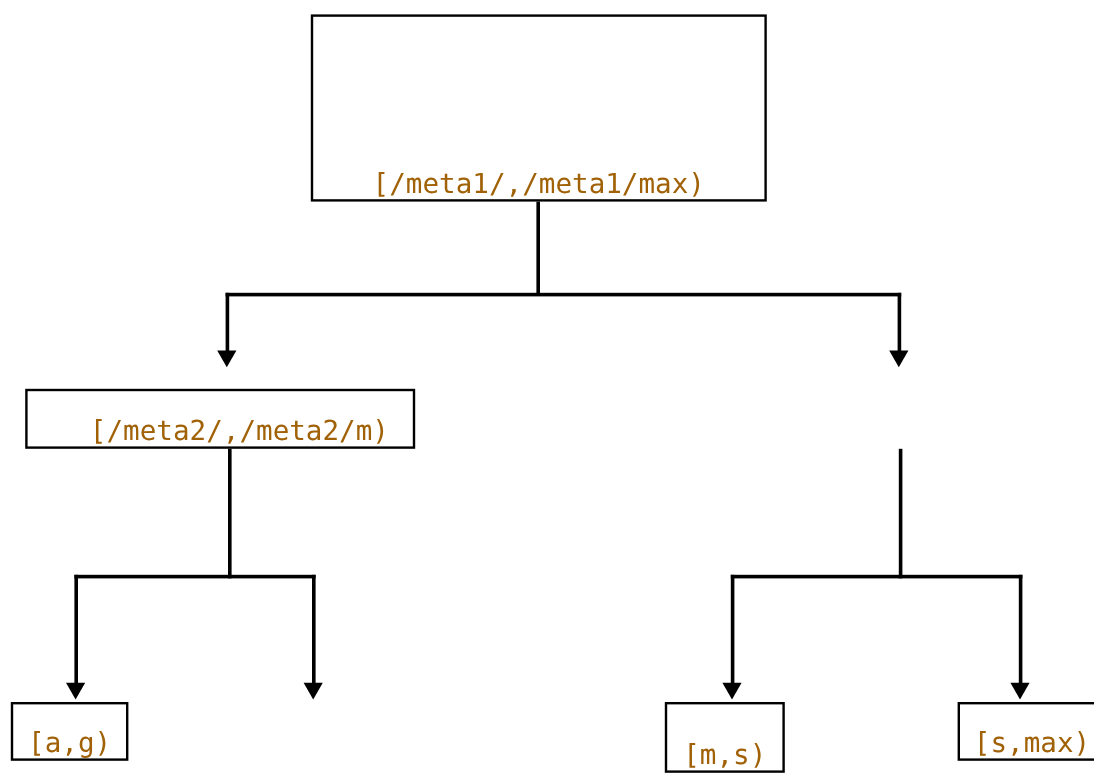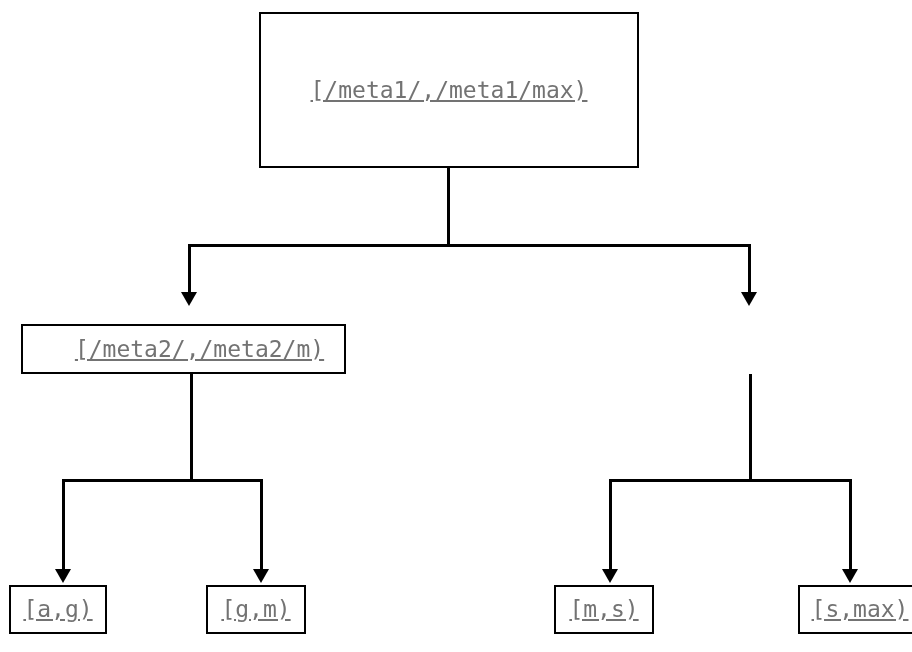--- a/index.html
+++ b/index.html
@@ -14,26 +14,25 @@
     background: #ffffff;
     overflow: hidden;
     font-family: "DejaVu Sans Mono", "Liberation Mono", monospace;
   }
   .node {
     position: absolute;
     box-sizing: border-box;
     border: 2px solid #000000;
     background: #ffffff;
     display: flex;
-    align-items: center;
+    align-items: flex-end;
     justify-content: center;
-    color: #737373;
+    color: #a16207;
     line-height: 1;
     white-space: pre;
-    text-decoration: underline;
   }
   .node-root {
     font-size: 23px;
   }
   .node-mid {
     font-size: 23px;
     padding-left: 32px;
   }
   .node-leaf {
     font-size: 23px;
@@ -89,25 +88,22 @@
   <div class="edge-line edge-h" style="left:609px; top:479px; width:243px;"></div>
   <div class="edge-line edge-v" style="left:609px; top:479px; height:92px;"></div>
   <div class="arrow-head" style="left:602px; top:569px;"></div>
   <div class="edge-line edge-v" style="left:849px; top:479px; height:92px;"></div>
   <div class="arrow-head" style="left:842px; top:569px;"></div>
 
   <div class="node node-leaf" style="left:9px; top:585px; width:98px; height:49px;">
     <span>[a,g)</span>
   </div>
 
-  <div class="node node-leaf" style="left:206px; top:585px; width:100px; height:49px;">
-    <span>[g,m)</span>
-  </div>
 
-  <div class="node node-leaf" style="left:554px; top:585px; width:100px; height:49px;">
+  <div class="node node-leaf" style="left:554px; top:585px; width:100px; height:59px;">
     <span>[m,s)</span>
   </div>
 
   <div class="node node-leaf" style="left:798px; top:585px; width:124px; height:49px;">
     <span>[s,max)</span>
   </div>
 
 </div>
 
 </body></html>

